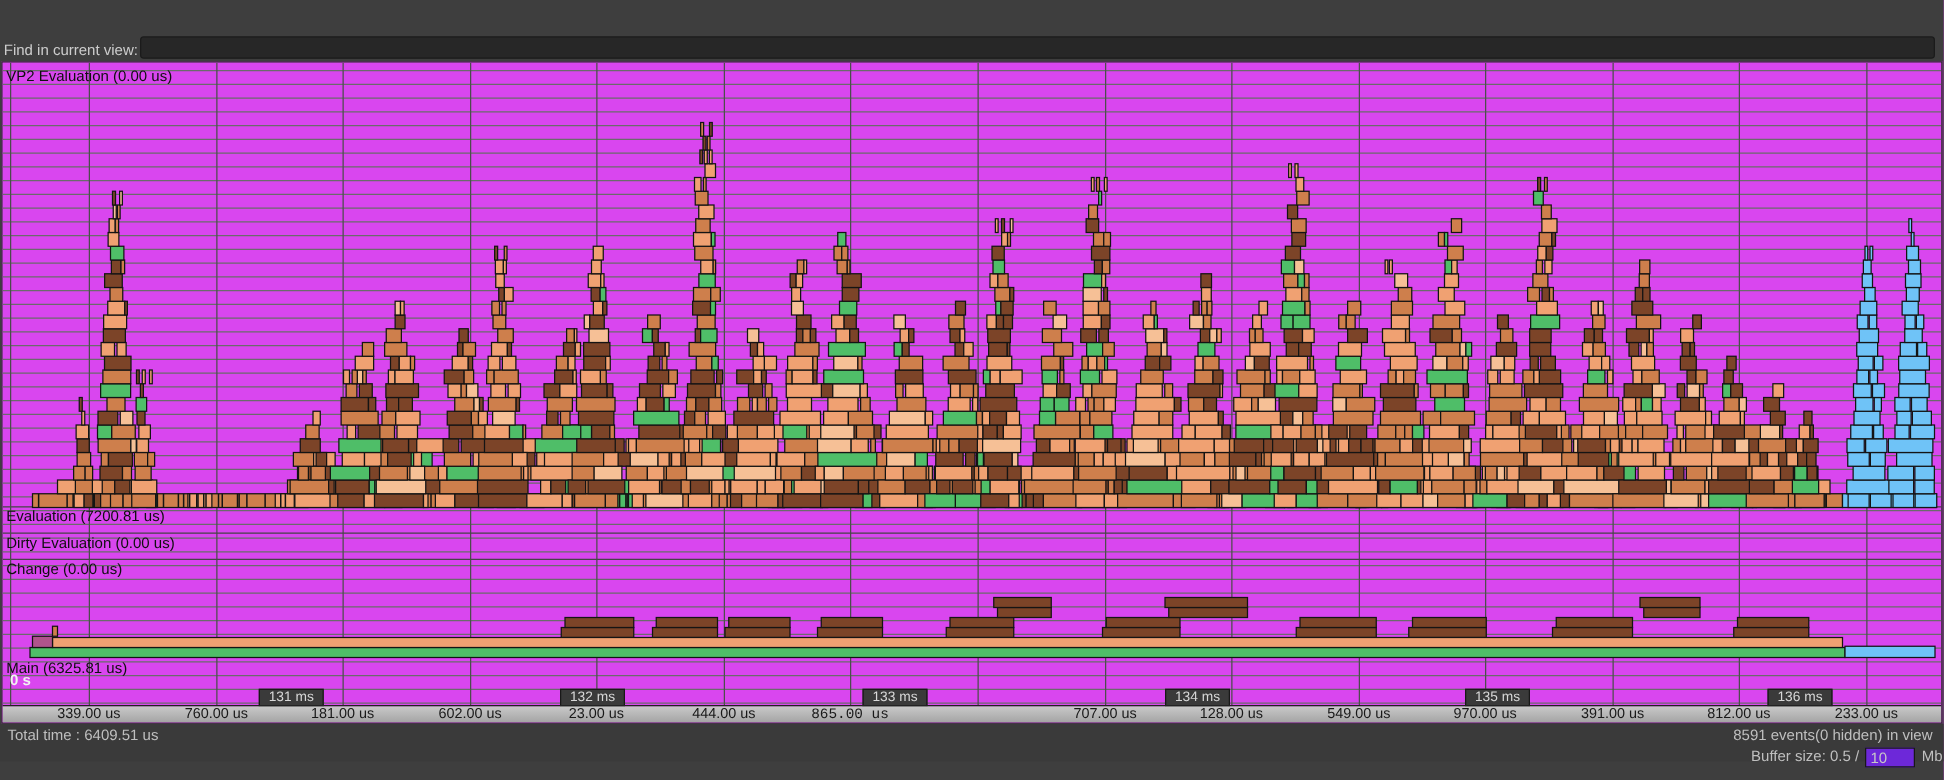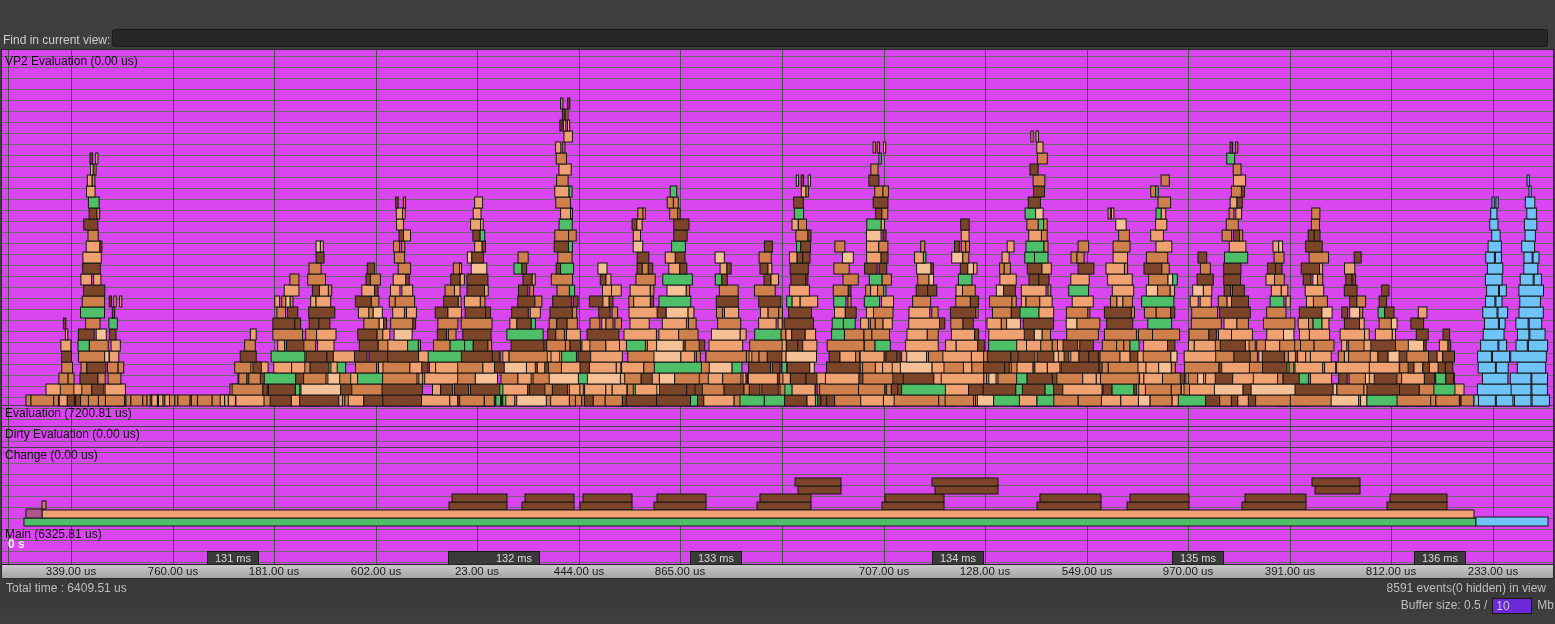--- a/index.html
+++ b/index.html
@@ -1645,34 +1645,34 @@
 
   <span class="sec-label" style="top:4px">VP2 Evaluation (0.00 us)</span>
   <span class="sec-label" style="top:356px">Evaluation (7200.81 us)</span>
   <span class="sec-label" style="top:377px">Dirty Evaluation (0.00 us)</span>
   <span class="sec-label" style="top:398px">Change (0.00 us)</span>
   <span class="sec-label" style="top:477px">Main (6325.81 us)</span>
   <span class="origin">0 s</span>
 
   <div id="ms-markers">
       <div class="msbox" style="left: 205px;">131 ms</div>
-      <div class="msbox" style="left: 446px; padding-left: 40px;">132 ms</div>
+      <div class="msbox" style="left: 446px;">132 ms</div>
       <div class="msbox" style="left: 688px;">133 ms</div>
       <div class="msbox" style="left: 930px;">134 ms</div>
       <div class="msbox" style="left: 1170px;">135 ms</div>
       <div class="msbox" style="left: 1412px;">136 ms</div>
     </div>
   <div id="ruler">
       <span class="tick" style="left: 69px;">339.00 us</span>
       <span class="tick" style="left: 171px;">760.00 us</span>
       <span class="tick" style="left: 272px;">181.00 us</span>
       <span class="tick" style="left: 374px;">602.00 us</span>
       <span class="tick" style="left: 475px;">23.00 us</span>
       <span class="tick" style="left: 577px;">444.00 us</span>
-      <span class="tick" style="left: 678px;">865.00 us</span>
+      <span class="tick" style="left: 678px; font-family: Liberation Mono, monospace;">865.00 us</span>
       <span class="tick" style="left: 780px; margin-top: 34px;">286.00 us</span>
       <span class="tick" style="left: 882px;">707.00 us</span>
       <span class="tick" style="left: 983px;">128.00 us</span>
       <span class="tick" style="left: 1085px;">549.00 us</span>
       <span class="tick" style="left: 1186px;">970.00 us</span>
       <span class="tick" style="left: 1288px;">391.00 us</span>
       <span class="tick" style="left: 1389px;">812.00 us</span>
       <span class="tick" style="left: 1491px;">233.00 us</span>
     </div>
 </div>

